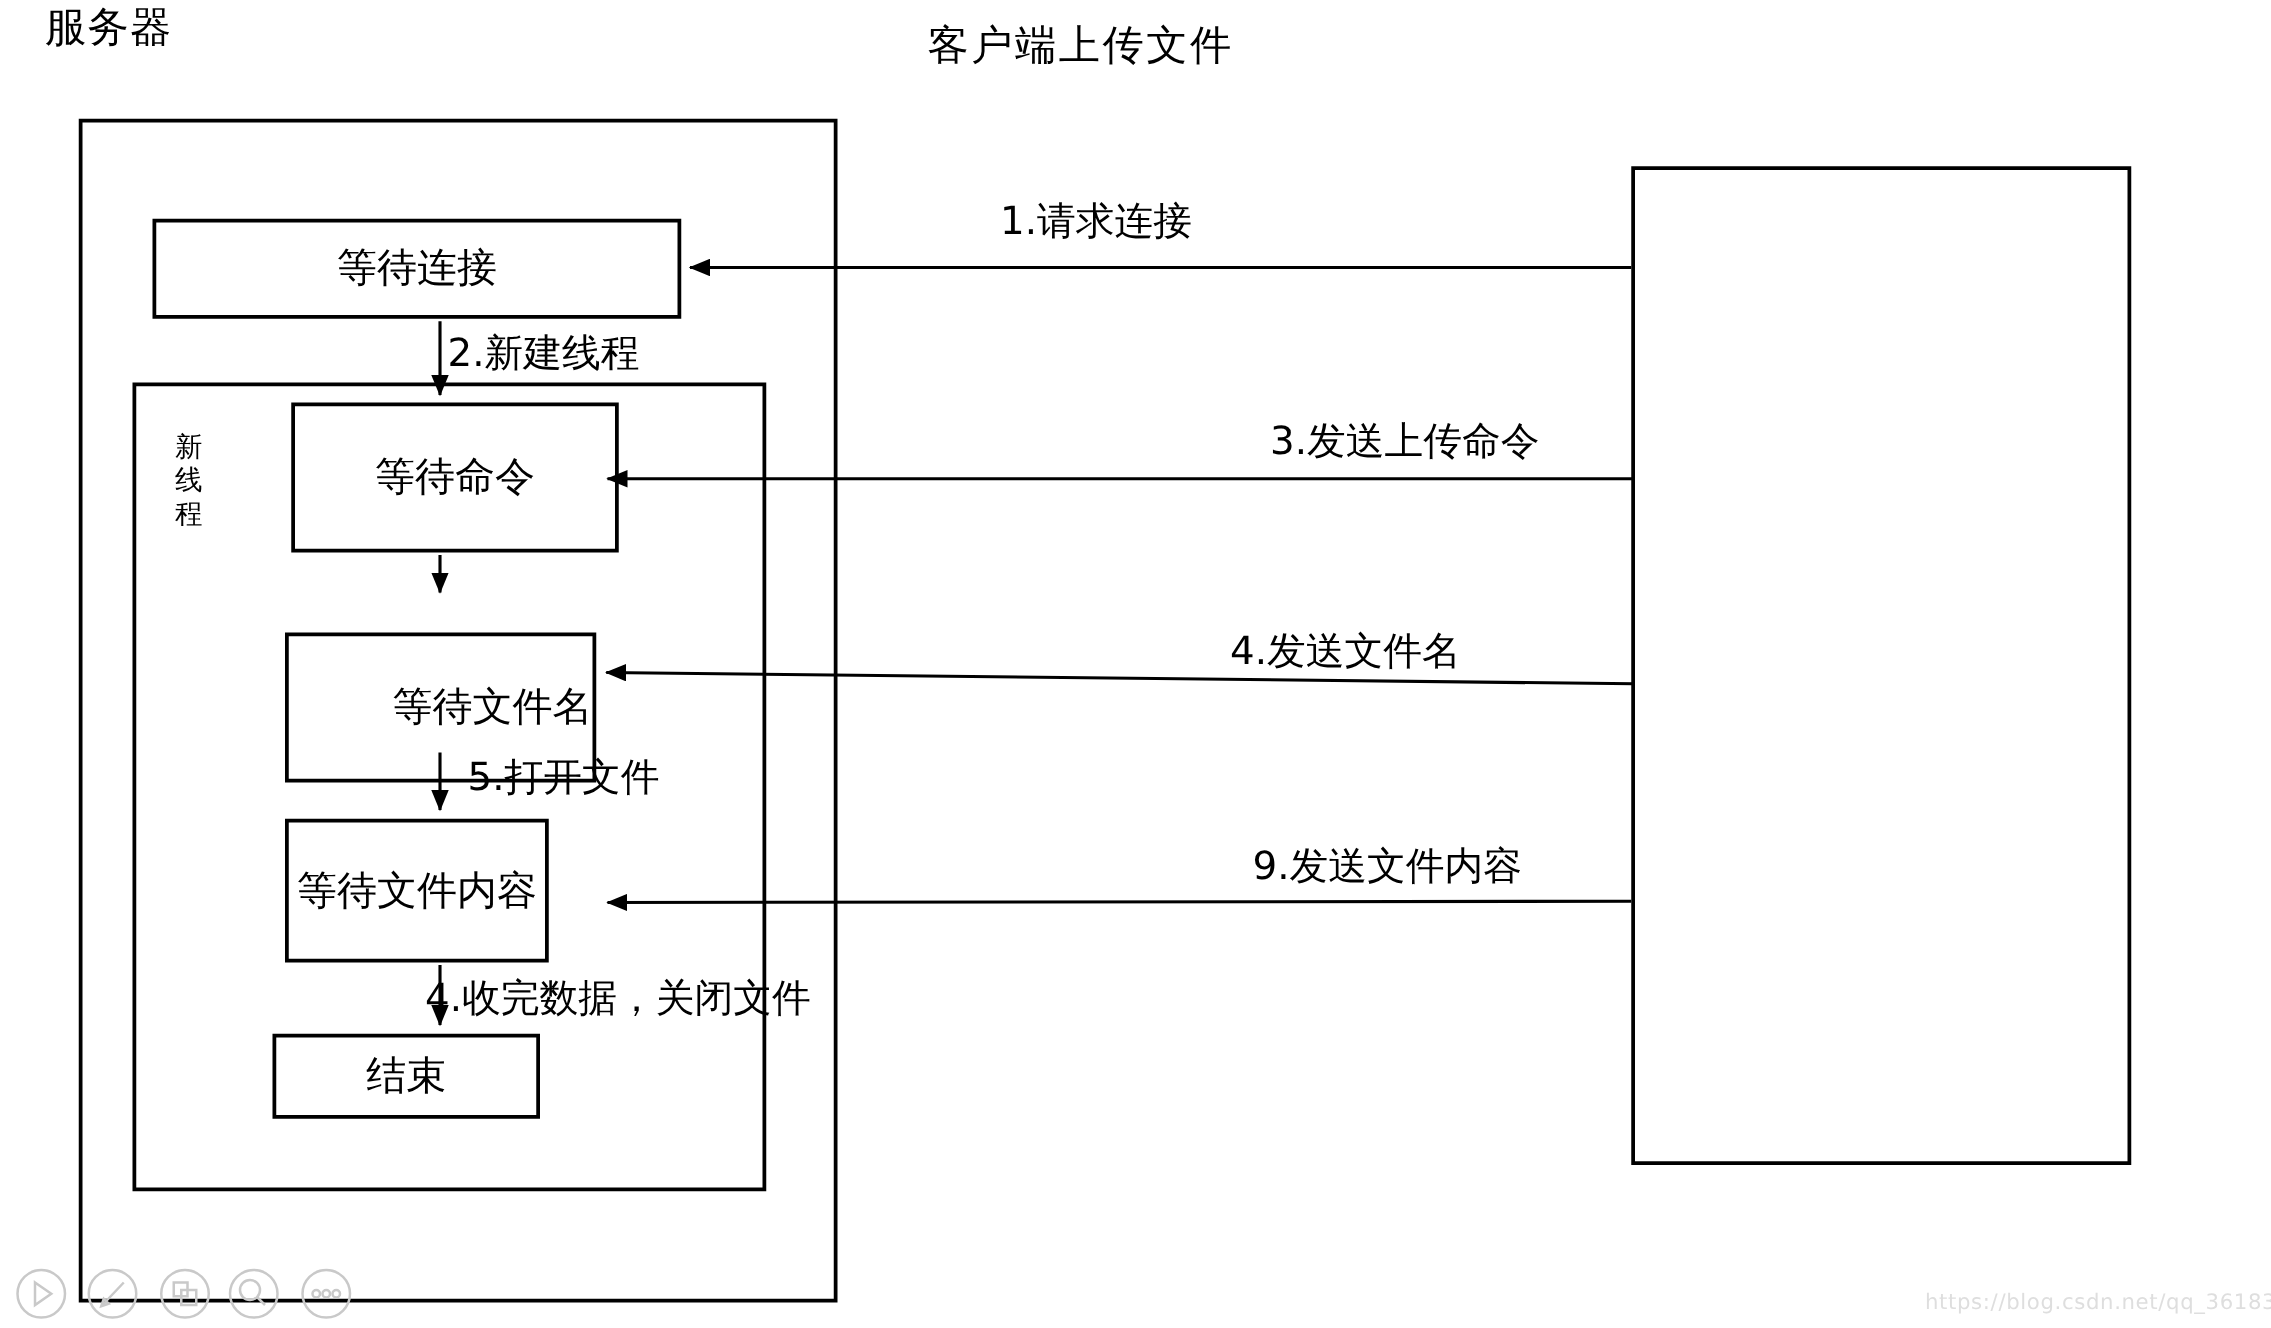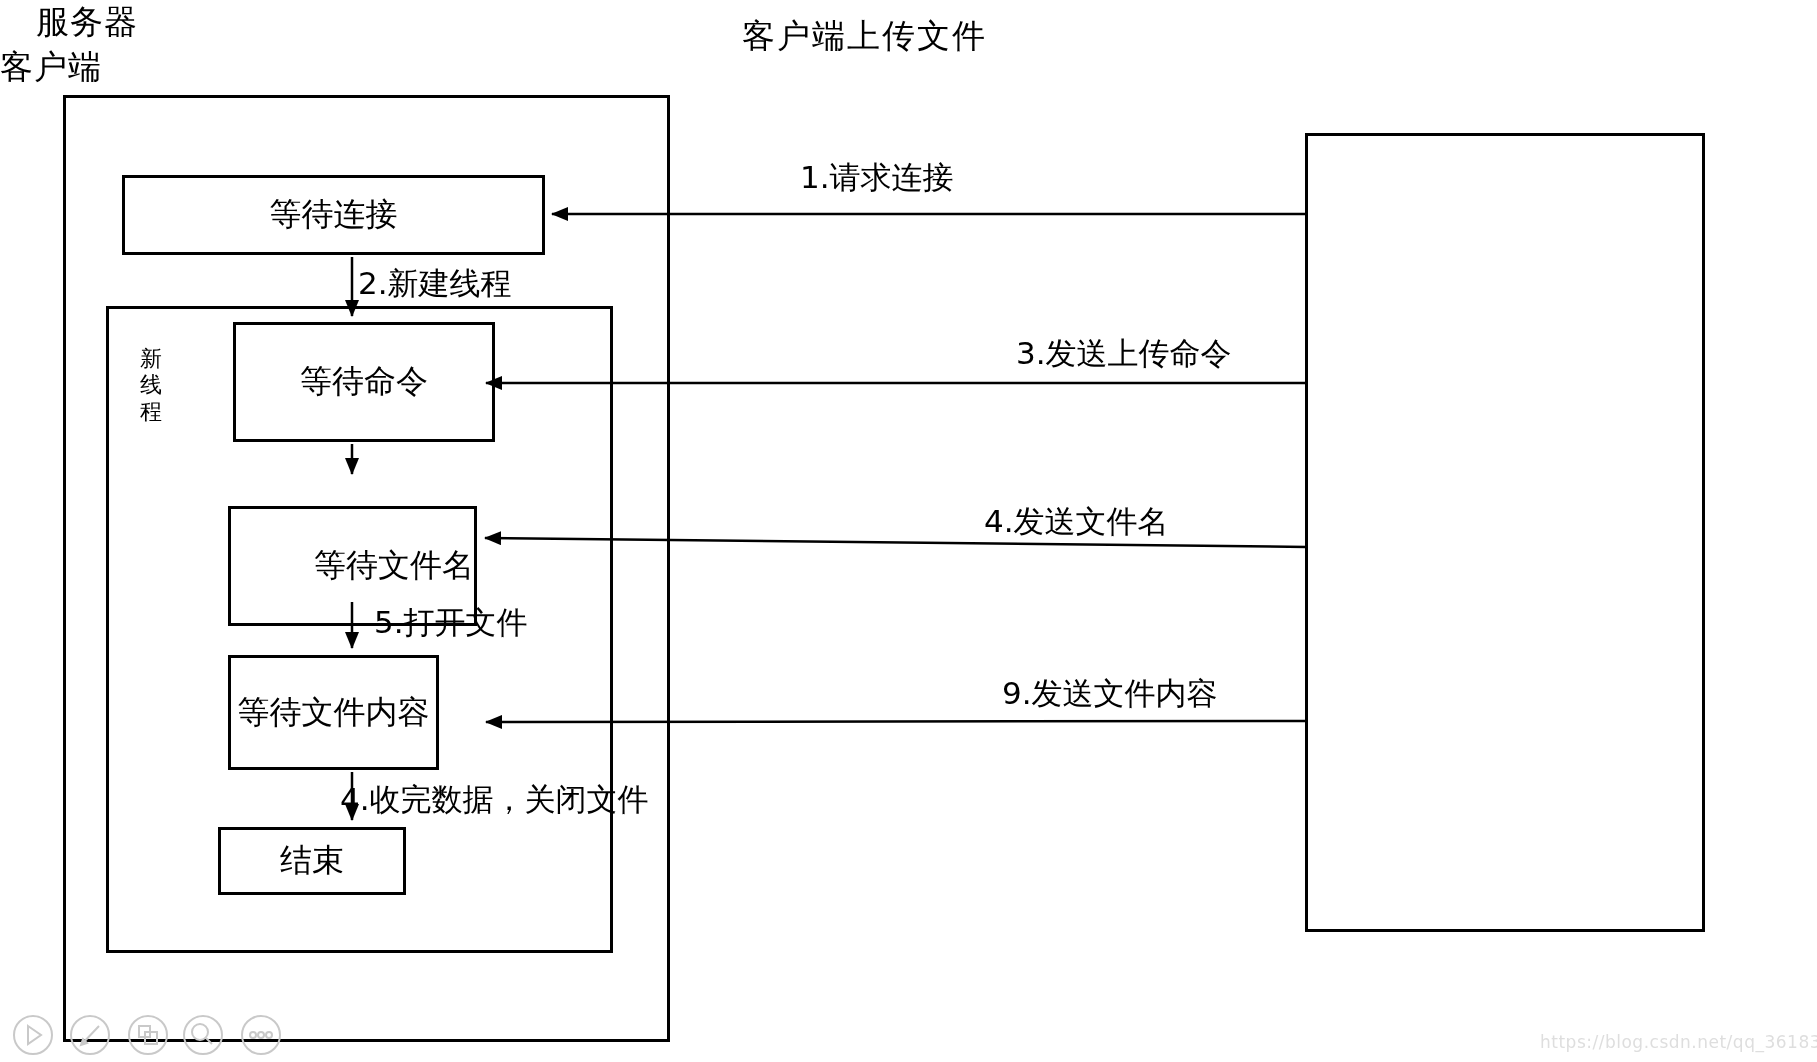--- a/index.html
+++ b/index.html
@@ -70,26 +70,25 @@
   </div>
 
   <div class="box" style="left:228px;top:506px;width:249px;height:120px;justify-content:flex-end;">
     <span>等待文件名</span>
   </div>
 
   <div class="box" style="left:228px;top:655px;width:211px;height:115px;">
     <span>等待文件内容</span>
   </div>
 
-  <div class="box" style="left:218px;top:827px;width:188px;height:68px;">
+  <div class="box" style="left:218px;top:827px;width:214px;height:68px;">
     <span>结束</span>
   </div>
 
   <div class="frame" style="left:1305px;top:133px;width:400px;height:799px;"></div>
-  <div id="client-label">客户端</div>
 
   <div class="lbl" style="left:358px;top:266px;">2.新建线程</div>
   <div class="lbl" style="left:374px;top:605px;">5.打开文件</div>
   <div class="lbl" style="left:340px;top:782px;">4.收完数据，关闭文件</div>
 
   <div class="lbl" style="left:800px;top:160px;">1.请求连接</div>
   <div class="lbl" style="left:1016px;top:336px;">3.发送上传命令</div>
   <div class="lbl" style="left:984px;top:504px;">4.发送文件名</div>
   <div class="lbl" style="left:1002px;top:676px;">9.发送文件内容</div>
 

